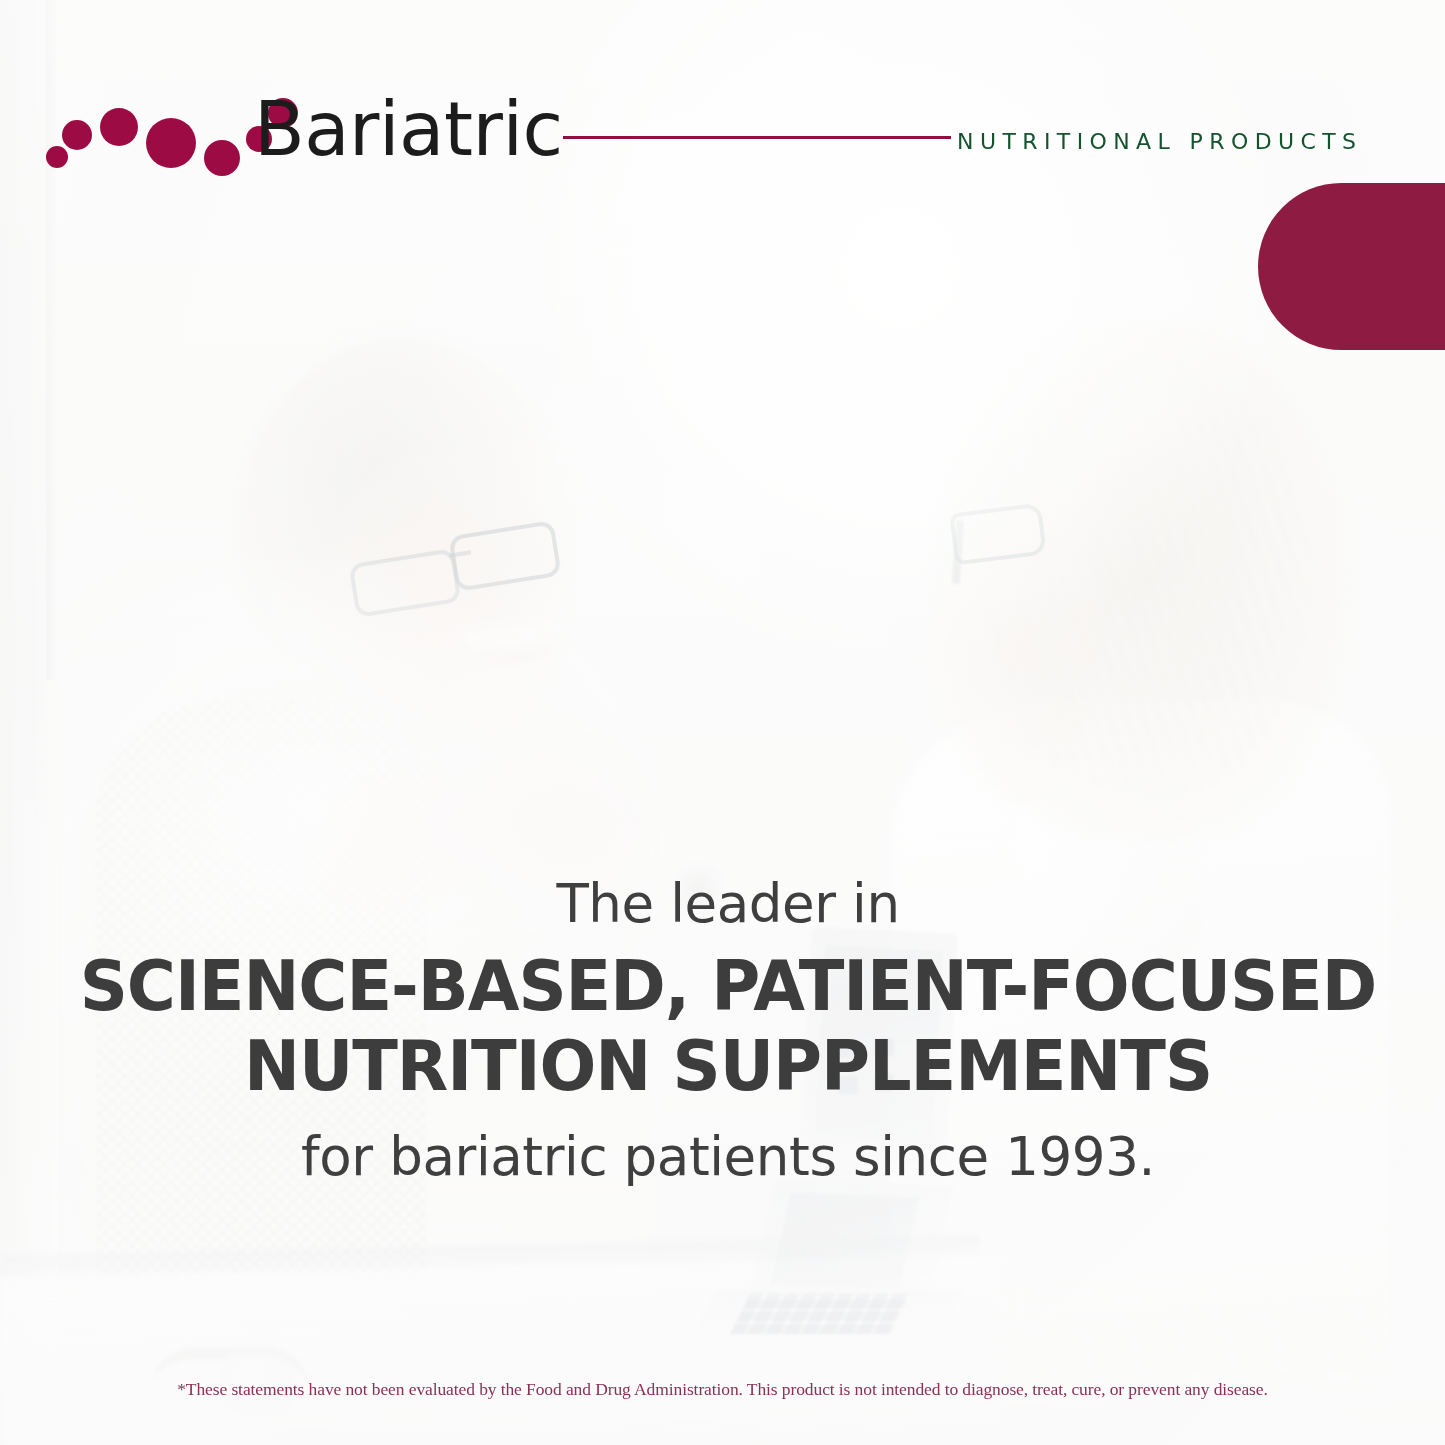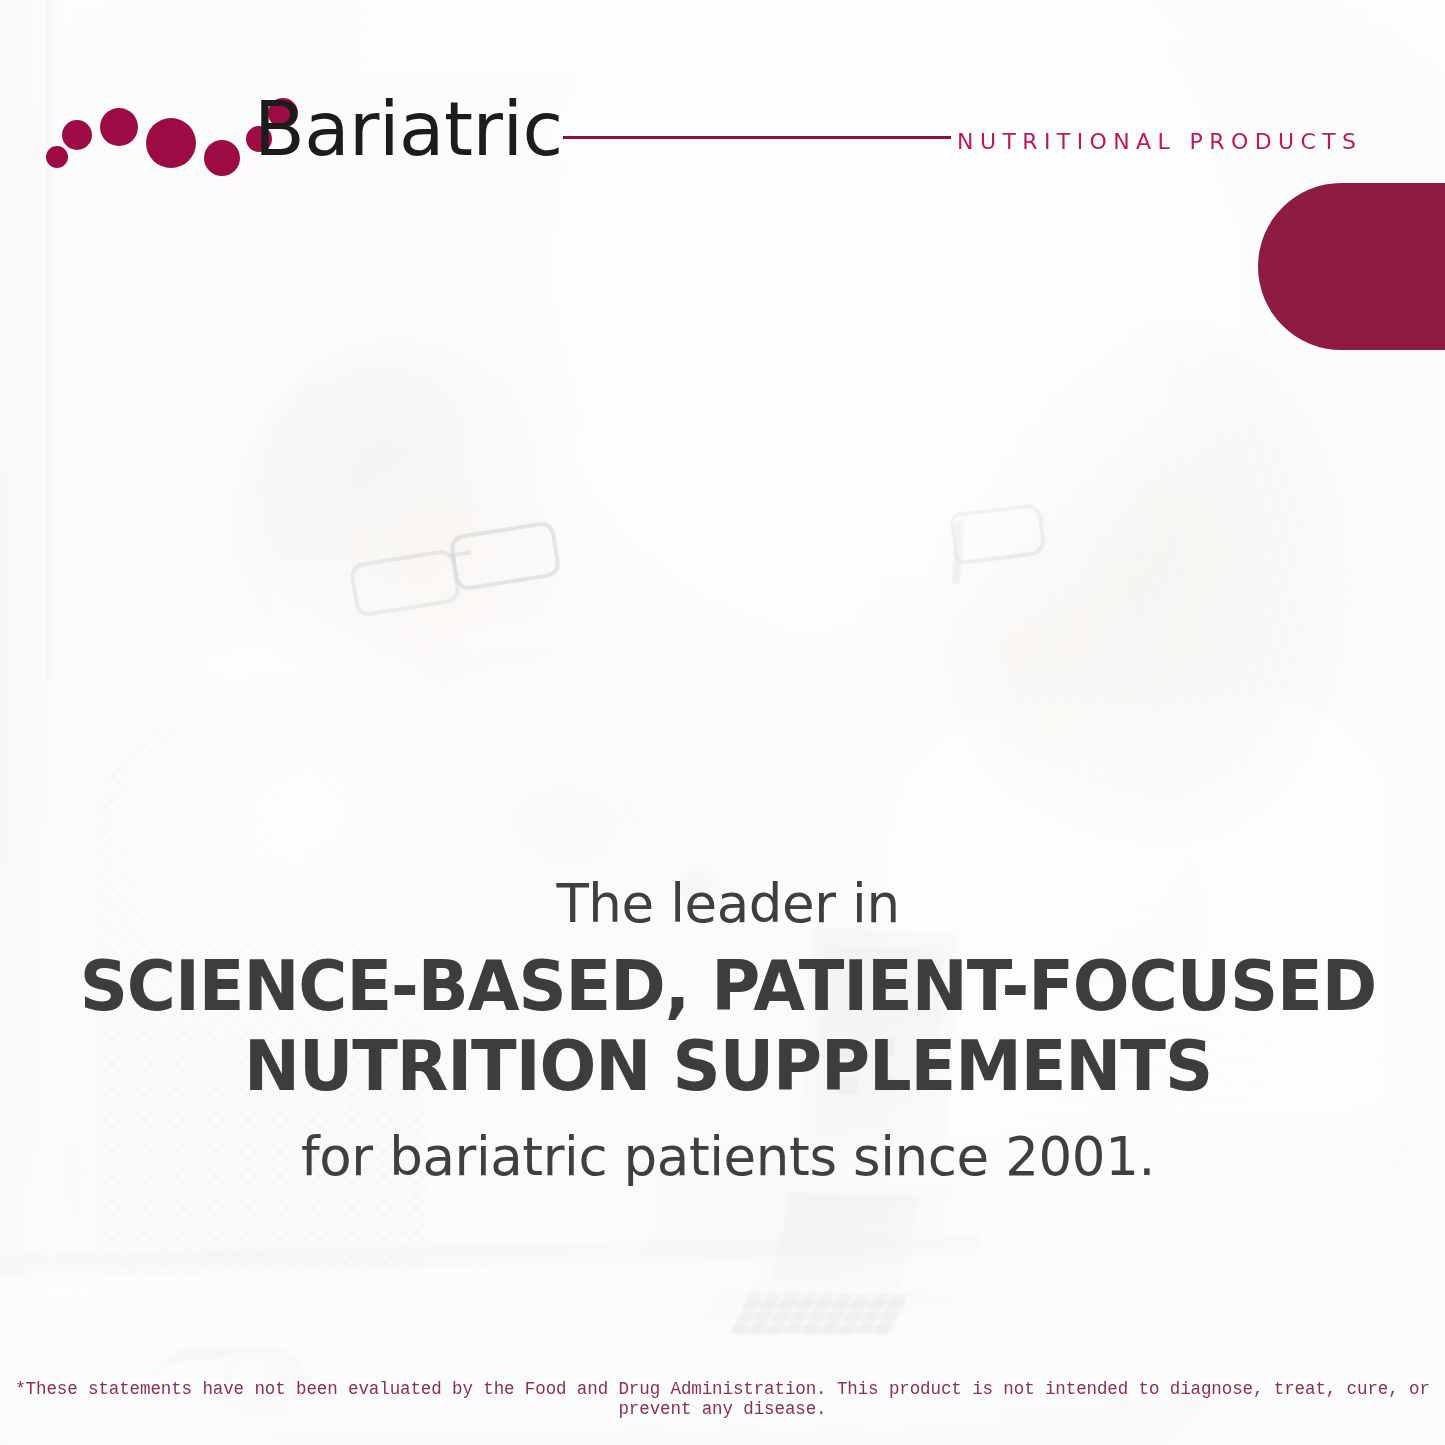--- a/index.html
+++ b/index.html
@@ -276,21 +276,21 @@
     font-size:15px; vertical-align:super; letter-spacing:0;
   }
   .logo-rule {
     width:388px; height:3px; background:#8e1142; margin-top:5px;
   }
   .logo-sub {
     margin-top:13px;
     font-family:"DejaVu Sans", sans-serif;
     font-size:22px;
     letter-spacing:6.4px;
-    color:#be185d;
+    color:#14532d;
     text-indent:6.4px;
   }
 
   
   .headline {
     position:absolute; left:11px; right:0; top:876px;
     text-align:center;
     color:#3f3f3f;
   }
   .hl-eyebrow {
@@ -316,21 +316,21 @@
     letter-spacing:-0.4px;
     color:#3f3f3f;
     margin-top:20px;
   }
 
   
   .disclaimer {
     position:absolute;
     left:0; right:0; top:1379px;
     text-align:center;
-    font-family:Liberation Mono, monospace;
+    font-family:Liberation Serif, serif;
     font-size:17.5px;
     color:#8b3055;
     letter-spacing:-0.1px;
   }
 </style>
 </head>
 <body>
 
 <div class="canvas">
 
@@ -395,18 +395,18 @@
     </div>
     <div class="logo-word logo-line1">Bariatric</div>
     <div class="logo-rule"></div>
     <div class="logo-sub">NUTRITIONAL PRODUCTS</div>
   </div>
 
   <div class="headline">
     <div class="hl-eyebrow">The leader in</div>
     <div class="hl-main">SCIENCE-BASED, PATIENT-FOCUSED</div>
     <div class="hl-main" style="margin-top:0;">NUTRITION SUPPLEMENTS</div>
-    <div class="hl-tail">for bariatric patients since 2001.</div>
+    <div class="hl-tail">for bariatric patients since 1993.</div>
   </div>
 
   <div class="disclaimer">*These statements have not been evaluated by the Food and Drug Administration. This product is not intended to diagnose, treat, cure, or prevent any disease.</div>
 
 </div>
 
 </body></html>

